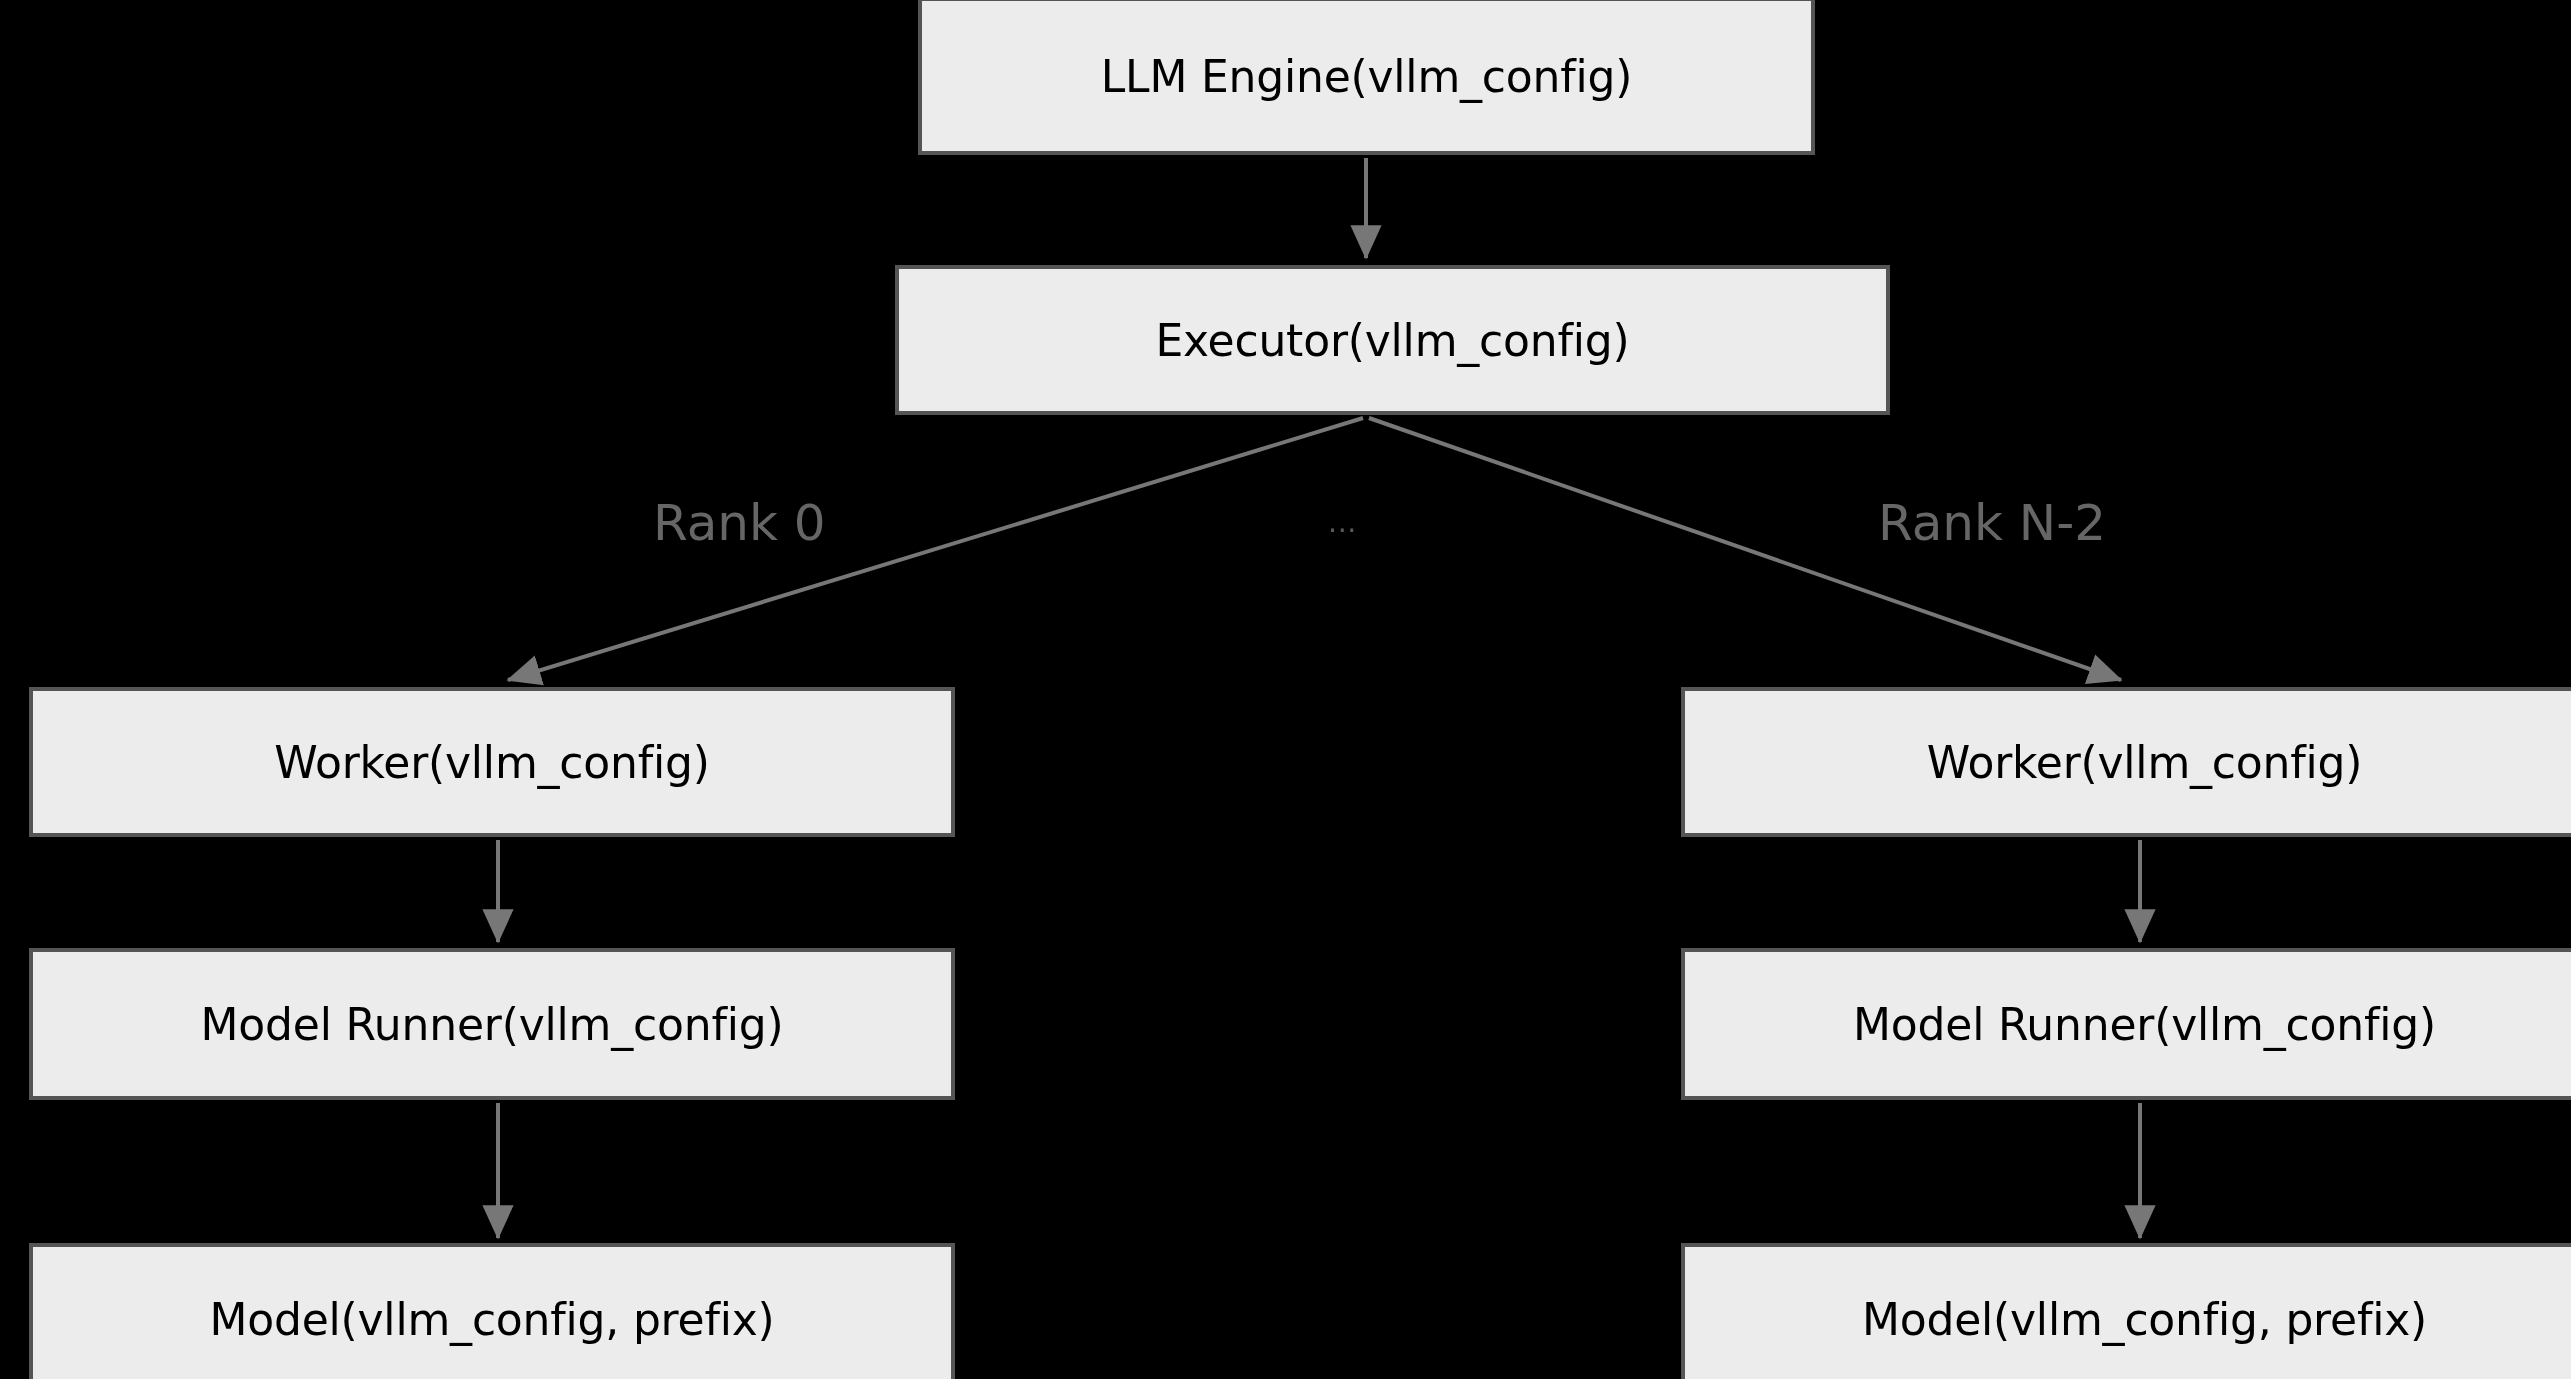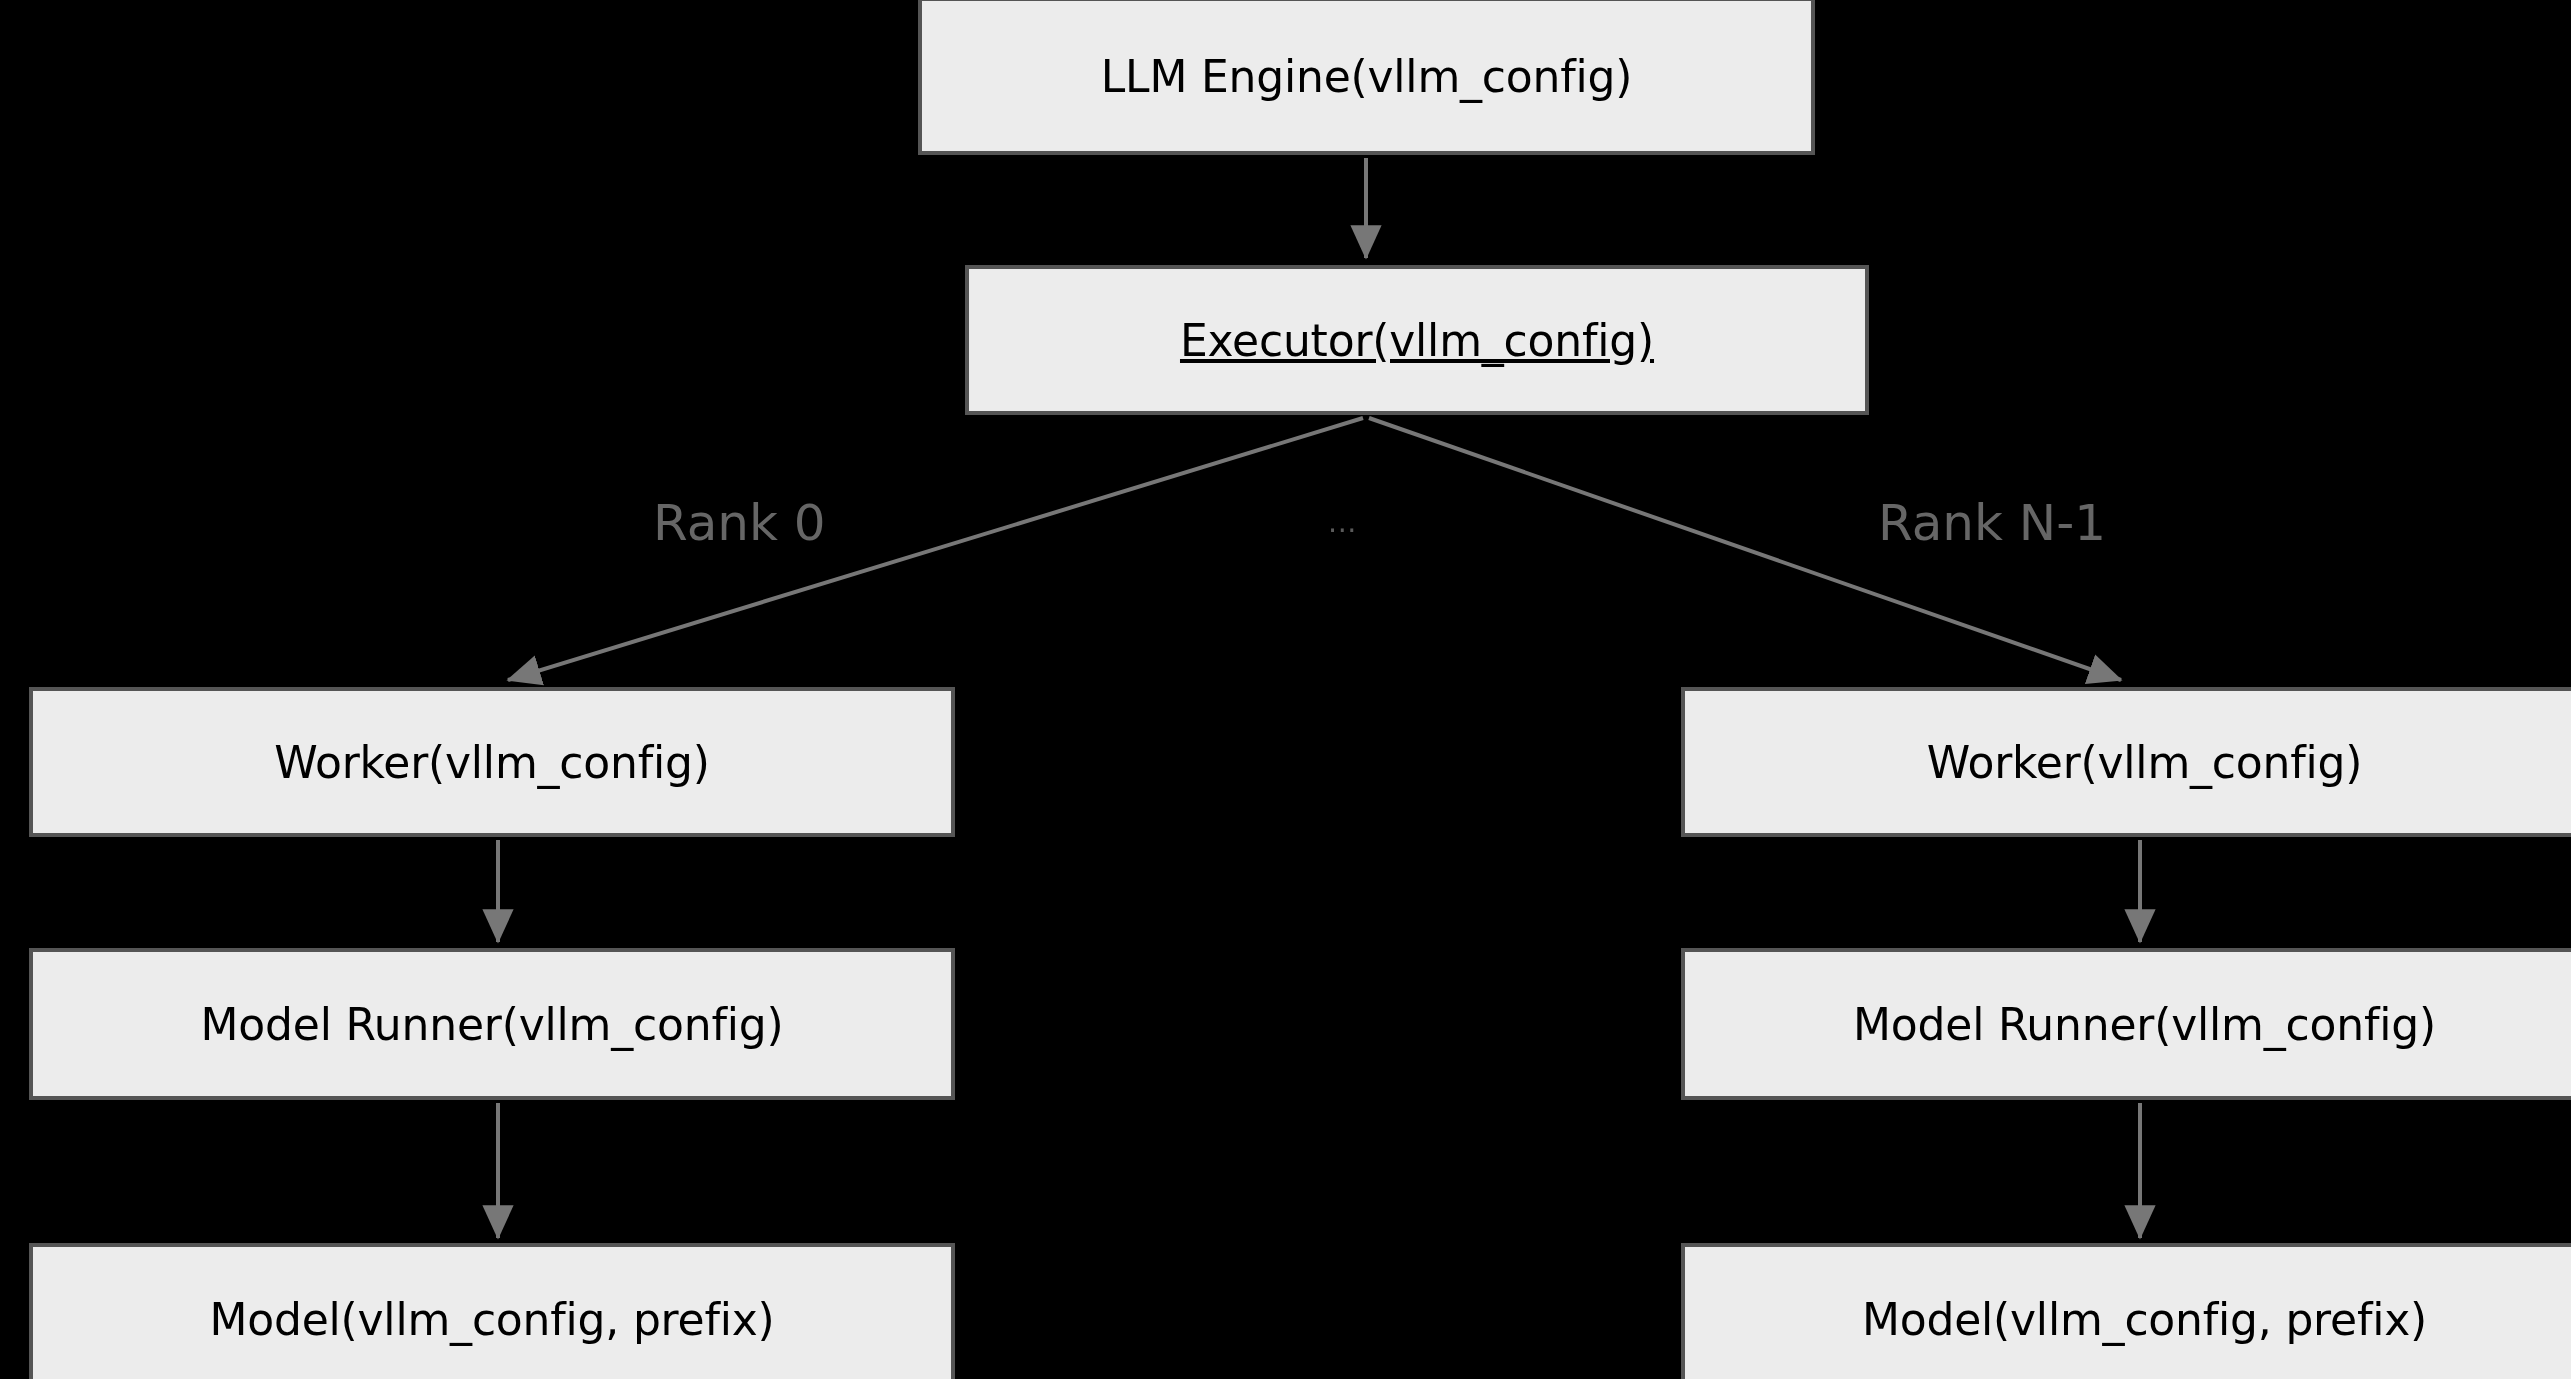--- a/index.html
+++ b/index.html
@@ -15,21 +15,21 @@
     display:flex;align-items:center;justify-content:center;
     color:#000;
     font-size:44px;
     font-weight:400;
     letter-spacing:-0.2px;
     white-space:nowrap;
   }
 
   
   #n-llm-engine   { left:885px;  top:-3px;   width:897px; height:158px; }
-  #n-executor     { left:932px;  top:265px;  width:904px; height:150px;text-decoration:underline; }
+  #n-executor     { left:862px;  top:265px;  width:995px; height:150px; }
 
   #n-worker-l     { left:-4px;   top:687px;  width:926px; height:150px; }
   #n-runner-l     { left:-4px;   top:948px;  width:926px; height:152px; }
   #n-model-l      { left:-4px;   top:1243px; width:926px; height:152px; }
 
   #n-worker-r     { left:1648px; top:687px;  width:927px; height:150px; }
   #n-runner-r     { left:1648px; top:948px;  width:927px; height:152px; }
   #n-model-r      { left:1648px; top:1243px; width:927px; height:152px; }
 
   
@@ -120,15 +120,15 @@
   </div>
 
   <div class="node" id="n-model-r">
     <span>Model(vllm_config, prefix)</span>
   </div>
 
   <div class="edge-label" id="lbl-rank0">Rank 0</div>
 
   <div class="edge-label" id="lbl-ellipsis">...</div>
 
-  <div class="edge-label" id="lbl-rankn">Rank N-1</div>
+  <div class="edge-label" id="lbl-rankn">Rank N-2</div>
 
 </div>
 
 </body></html>

